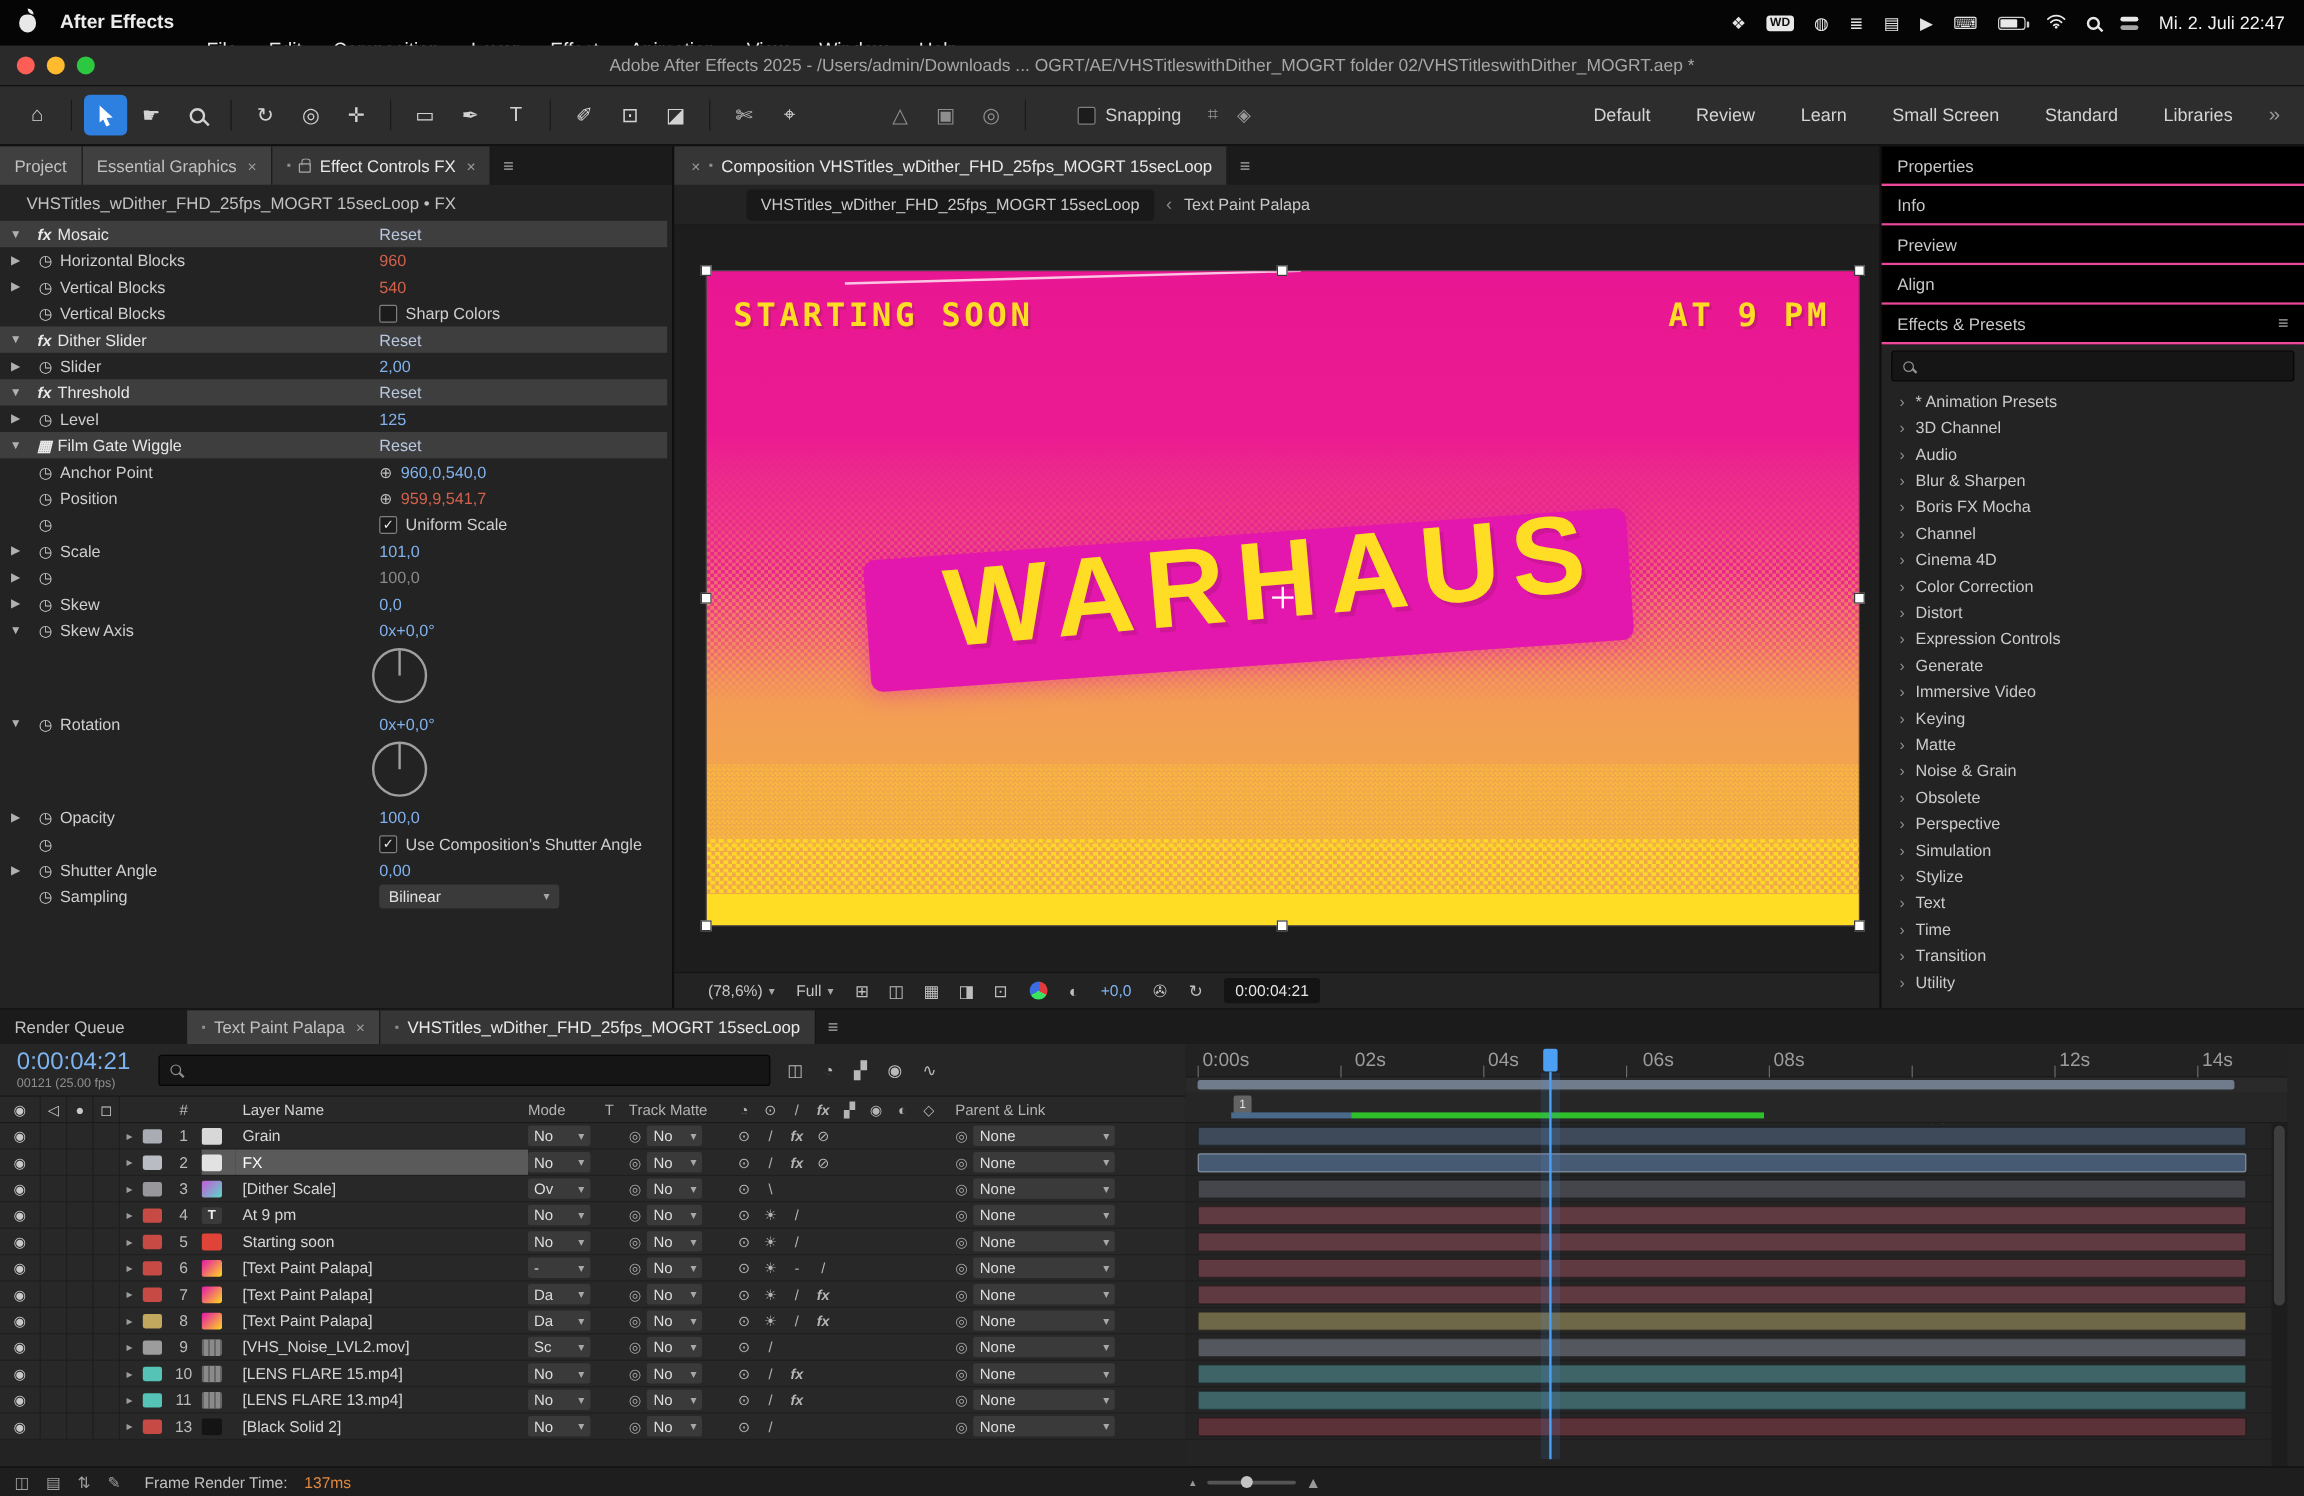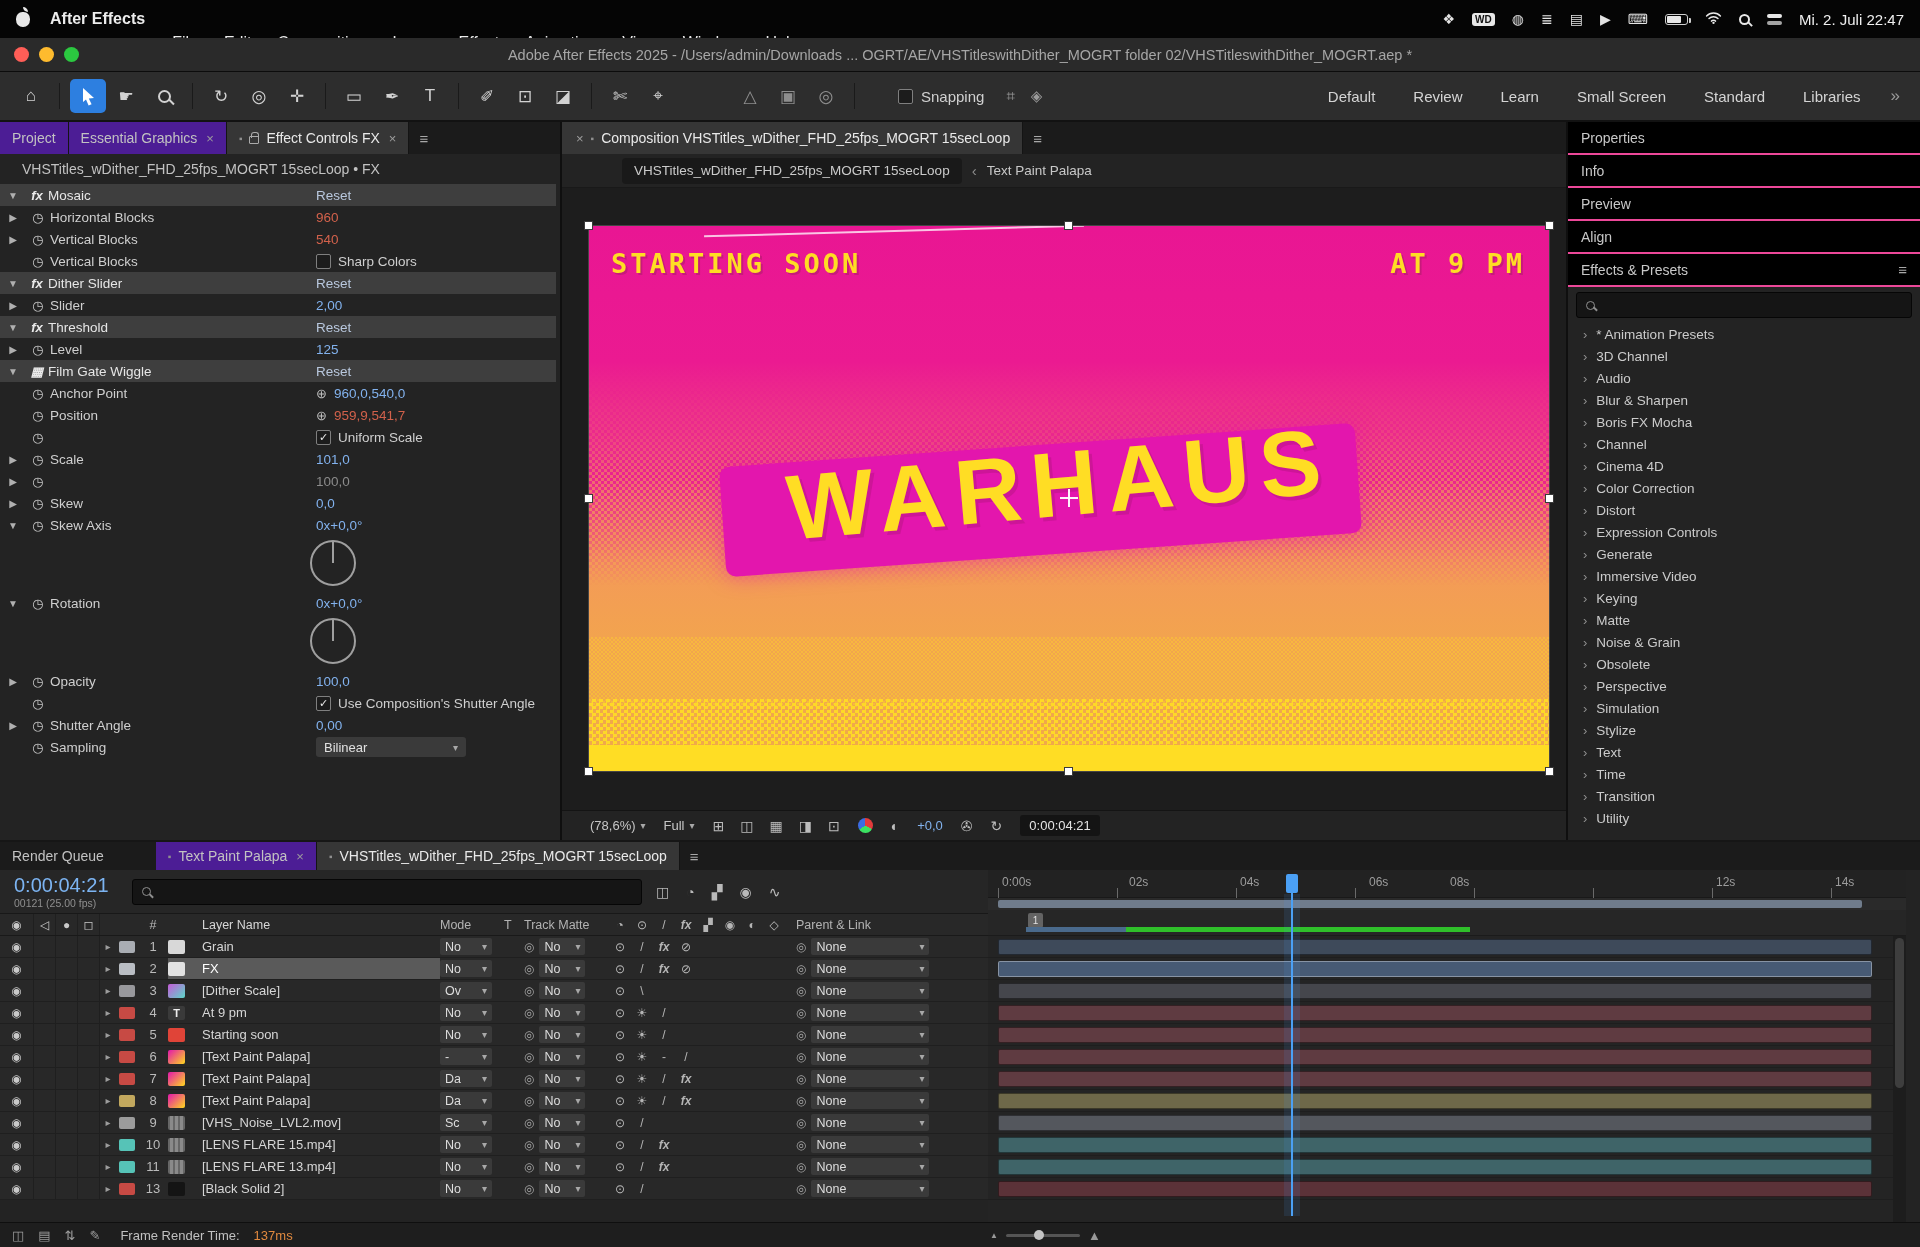--- a/index.html
+++ b/index.html
@@ -55,21 +55,21 @@
   .workspaces { margin-left:auto; display:flex; gap:38px; font-size:15px; color:#d4d4d4; align-items:center; }
   .ws-more { color:#9a9a9a; font-size:17px; margin-left:30px; margin-right:8px; }
 
   
   .main { position:absolute; top:122px; left:0; width:1920px; height:718px; background:#0f0f0f; }
   .left-panel  { position:absolute; left:0; top:0; width:560px; height:718px; background:#232323; }
   .center-panel{ position:absolute; left:562px; top:0; width:1004px; height:718px; background:#232323; }
   .right-panel { position:absolute; left:1568px; top:0; width:352px; height:718px; background:#232323; }
 
   .tabs { display:flex; align-items:stretch; height:32px; background:#1b1b1b; font-size:14px; }
-  .tab { display:flex; align-items:center; gap:7px; padding:0 12px; background:#4c1d95; color:#c2c2c2; border-right:1px solid #141414; white-space:nowrap; }
+  .tab { display:flex; align-items:center; gap:7px; padding:0 12px; background:#404040; color:#c2c2c2; border-right:1px solid #141414; white-space:nowrap; }
   .tab.active { background:#363636; color:#e9e9e9; }
   .grip { color:#8f8f8f; font-size:10px; }
   .closex { color:#9d9d9d; font-size:13px; margin-left:2px; }
   .pmenu { color:#a8a8a8; font-size:15px; display:flex; align-items:center; padding:0 10px; }
   .lock { width:10px; height:8px; border:1px solid #ababab; border-radius:1px; position:relative; margin-top:4px; flex:none; }
   .lock::before { content:""; position:absolute; top:-5px; left:1px; width:6px; height:5px; border:1px solid #ababab; border-bottom:none; border-radius:3px 3px 0 0; }
 
   
   .ec-complabel { height:30px; line-height:30px; padding-left:22px; font-size:14px; color:#c2c2c2; }
   .ec-rows { position:relative; }
@@ -167,21 +167,21 @@
   .cell-name { padding-left:6px; color:#d6d6d6; white-space:nowrap; }
   .tl-row.sel .cell-name, .tl-row.sel .cell-thumb { background:#5a5a5a; color:#fff; }
   .dd { display:flex; justify-content:space-between; align-items:center; background:#3a3a3a; border-radius:2px;
     height:17px; padding:0 5px; font-size:12.5px; color:#dedede; }
   .dd-mode { width:52px; } .dd-matte { width:46px; } .dd-parent { width:118px; }
   .pick { color:#a8a8a8; font-size:12px; margin-right:5px; }
   .swslot { width:22px; display:inline-flex; justify-content:center; color:#b5b5b5; font-size:12px; }
   .swslot.fx { font-style:italic; font-weight:bold; }
   .tl-graph { position:absolute; left:988px; top:0; width:918px; bottom:0; background:#242424; }
   .ruler { position:absolute; top:0; left:0; right:0; height:28px; background:#222; border-bottom:1px solid #191919; }
-  .rtick { position:absolute; top:5px; font-size:12px; color:#9c9c9c; }
+  .rtick { position:absolute; top:5px; font-size:16px; color:#9c9c9c; }
   .rtickline { position:absolute; top:18px; width:1px; height:10px; background:#6a6a6a; }
   .wa { position:absolute; top:28px; left:0; right:0; height:12px; background:#2a2a2a; }
   .wa-fill { position:absolute; left:10px; right:44px; top:2px; height:8px; background:#707c8c; border-radius:2px; }
   .mrow { position:absolute; top:40px; left:0; right:0; height:26px; background:#262626; border-bottom:1px solid #1b1b1b; }
   .marker1 { position:absolute; left:40px; top:3px; width:15px; height:15px; background:#636363; border-radius:2px;
     color:#e2e2e2; font-size:10px; display:flex; align-items:center; justify-content:center; }
   .cache-blue { position:absolute; left:38px; width:100px; bottom:3px; height:5px; background:#4a6a8c; }
   .cache-green { position:absolute; left:138px; width:344px; bottom:3px; height:5px; background:#2fbf2a; }
   .g-rows { position:absolute; top:66px; left:0; right:0; }
   .g-row { height:22px; position:relative; border-bottom:1px solid #1e1e1e; }
@@ -1248,21 +1248,21 @@
       <div class="tl-graph">
         <div class="ruler" id="ruler">
             <span class="rtick" style="left: 14px;">0:00s</span>
             <span class="rtickline" style="left: 10px;"></span>
             <span class="rtick" style="left: 141px;">02s</span>
             <span class="rtickline" style="left: 129px;"></span>
             <span class="rtick" style="left: 252px;">04s</span>
             <span class="rtickline" style="left: 248px;"></span>
             <span class="rtick" style="left: 381px;">06s</span>
             <span class="rtickline" style="left: 367px;"></span>
-            <span class="rtick" style="left: 462px; text-align: center;">08s</span>
+            <span class="rtick" style="left: 490px; text-align: center;">08s</span>
             <span class="rtickline" style="left: 486px;"></span>
             <span class="rtick" style="left: 609px; margin-top: 48px;">10s</span>
             <span class="rtickline" style="left: 605px;"></span>
             <span class="rtick" style="left: 728px;">12s</span>
             <span class="rtickline" style="left: 724px;"></span>
             <span class="rtick" style="left: 847px;">14s</span>
             <span class="rtickline" style="left: 843px;"></span>
           </div>
         <div class="wa">
           <div class="wa-fill"></div>

